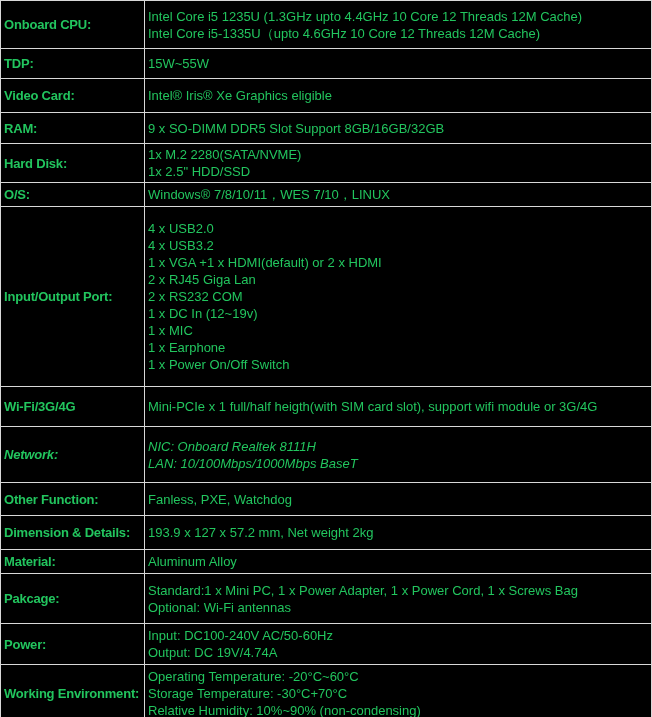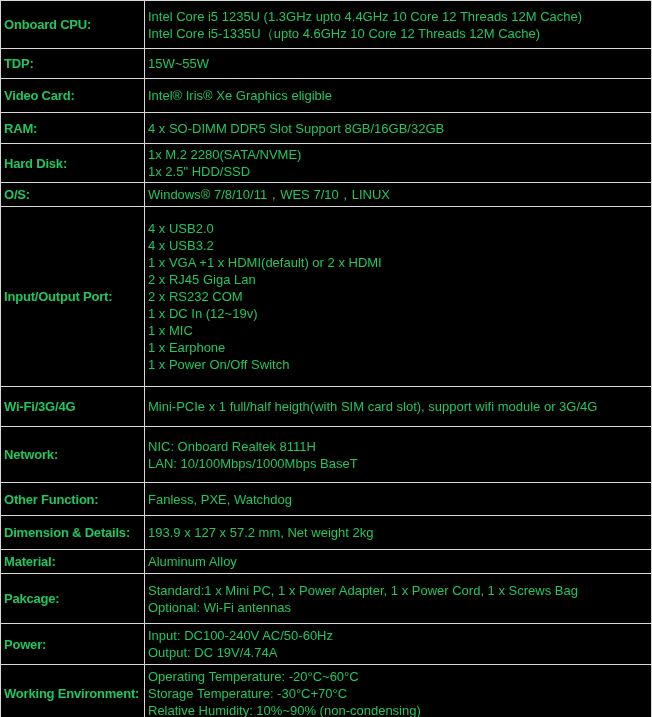--- a/index.html
+++ b/index.html
@@ -49,21 +49,21 @@
       </tr>
       <tr style="height: 34px;">
         <td class="label">Video Card:</td>
         <td class="value">
           <span class="line">Intel® Iris® Xe Graphics eligible</span>
         </td>
       </tr>
       <tr style="height: 31px; margin-left: 32px;">
         <td class="label">RAM:</td>
         <td class="value">
-          <span class="line">4 x SO-DIMM DDR5 Slot  Support 8GB/16GB/32GB</span>
+          <span class="line">9 x SO-DIMM DDR5 Slot  Support 8GB/16GB/32GB</span>
         </td>
       </tr>
       <tr style="height: 39px;">
         <td class="label">Hard Disk:</td>
         <td class="value">
           <span class="line">1x M.2 2280(SATA/NVME)</span>
           <span class="line">1x 2.5" HDD/SSD</span>
         </td>
       </tr>
       <tr style="height: 24px;">
@@ -85,21 +85,21 @@
           <span class="line">1 x Earphone</span>
           <span class="line">1 x Power On/Off Switch</span>
         </td>
       </tr>
       <tr style="height: 40px;">
         <td class="label">Wi-Fi/3G/4G</td>
         <td class="value">
           <span class="line">Mini-PCIe x 1 full/half heigth(with SIM card slot), support wifi module or 3G/4G</span>
         </td>
       </tr>
-      <tr style="height: 56px;">
+      <tr style="height: 56px; font-style: italic;">
         <td class="label">Network:</td>
         <td class="value">
           <span class="line">NIC: Onboard Realtek 8111H</span>
           <span class="line">LAN: 10/100Mbps/1000Mbps BaseT</span>
         </td>
       </tr>
       <tr style="height: 33px;">
         <td class="label">Other Function:</td>
         <td class="value">
           <span class="line">Fanless, PXE, Watchdog</span>

